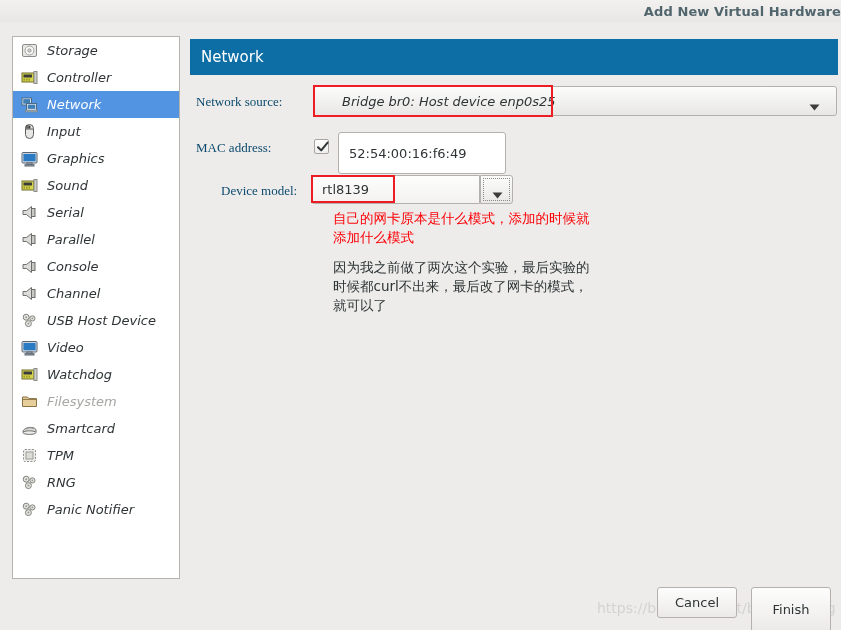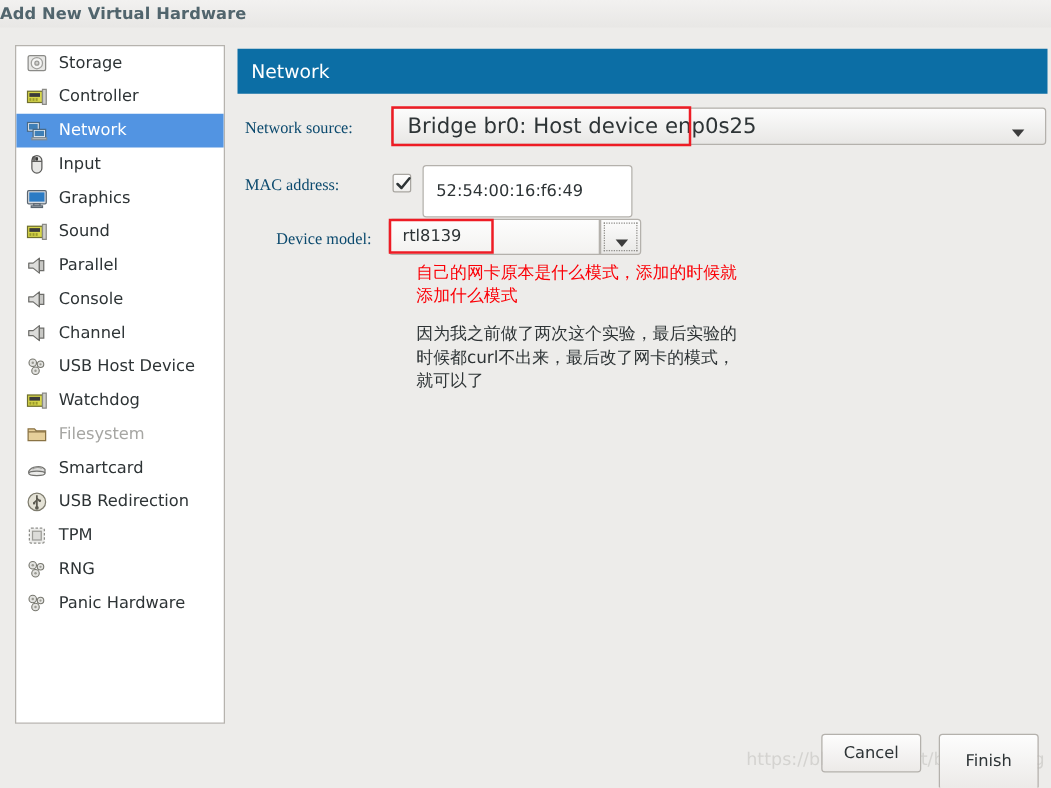--- a/index.html
+++ b/index.html
@@ -18,21 +18,21 @@
   }
 
   
   .titlebar {
     position: absolute;
     left: 0; top: 0;
     width: 841px; height: 22px;
     background: linear-gradient(#f2f1f0, #e8e7e5);
     display: flex;
     align-items: center;
-    justify-content: flex-start;
+    justify-content: flex-end;
   }
   .titlebar-text {
     font-size: 13px;
     font-weight: bold;
     color: #51656d;
     letter-spacing: .1px;
   }
 
   
   .sidebar {
@@ -43,20 +43,21 @@
     border: 1px solid #b6b3ae;
     box-sizing: border-box;
     overflow: hidden;
   }
   .side-item {
     height: 27px;
     display: flex;
     align-items: center;
     padding-left: 8px;
     box-sizing: border-box;
+    font-style: italic;
   }
   .side-item.selected {
     background: #5294e2;
   }
   .side-item.selected .side-label { color: #ffffff; }
   .side-item.disabled .side-label { color: #a6a6a3; }
   .side-label {
     font-size: 13px;
     color: #2e3436;
     margin-left: 9px;
@@ -98,24 +99,25 @@
     left: 313px; top: 86px;
     width: 524px; height: 30px;
     box-sizing: border-box;
     background: linear-gradient(#fcfcfc, #e8e7e5);
     border: 1px solid #b4b1ac;
     border-radius: 3px;
     display: flex;
     align-items: center;
   }
   .combo-value {
-    margin-left: 12px;
-    font-size: 17px;
+    margin-left: 28px;
+    font-size: 13px;
     color: #2e3436;
     white-space: nowrap;
+    font-style: italic;
   }
   .combo-arrow {
     position: absolute;
     right: 16px; top: 12px;
   }
   .redbox {
     position: absolute;
     border: 2px solid #ee1c25;
     box-sizing: border-box;
     pointer-events: none;
@@ -299,20 +301,29 @@
       </span>
       <span class="side-label">Sound</span>
     </div>
     <div class="side-item">
       <span class="ico">
         <svg width="17" height="17" viewBox="0 0 17 17">
           <path d="M2 6.5 L5.5 6.5 L10.5 2.5 L10.5 14.5 L5.5 10.5 L2 10.5 Z" fill="#dcdcda" stroke="#6d6d6a" stroke-linejoin="round"></path>
           <rect x="10.5" y="4.5" width="3.5" height="8" fill="#c8c8c5" stroke="#6d6d6a"></rect>
         </svg>
       </span>
+      <span class="side-label">Serial</span>
+    </div>
+    <div class="side-item">
+      <span class="ico">
+        <svg width="17" height="17" viewBox="0 0 17 17">
+          <path d="M2 6.5 L5.5 6.5 L10.5 2.5 L10.5 14.5 L5.5 10.5 L2 10.5 Z" fill="#dcdcda" stroke="#6d6d6a" stroke-linejoin="round"></path>
+          <rect x="10.5" y="4.5" width="3.5" height="8" fill="#c8c8c5" stroke="#6d6d6a"></rect>
+        </svg>
+      </span>
       <span class="side-label">Parallel</span>
     </div>
     <div class="side-item">
       <span class="ico">
         <svg width="17" height="17" viewBox="0 0 17 17">
           <path d="M2 6.5 L5.5 6.5 L10.5 2.5 L10.5 14.5 L5.5 10.5 L2 10.5 Z" fill="#dcdcda" stroke="#6d6d6a" stroke-linejoin="round"></path>
           <rect x="10.5" y="4.5" width="3.5" height="8" fill="#c8c8c5" stroke="#6d6d6a"></rect>
         </svg>
       </span>
       <span class="side-label">Console</span>
@@ -335,20 +346,31 @@
             <circle cx="7.4" cy="11.6" r="3"></circle>
           </g>
           <g fill="#9a9a92">
             <circle cx="5.2" cy="5.2" r="1"></circle>
             <circle cx="11.4" cy="6.4" r="0.9"></circle>
             <circle cx="7.4" cy="11.6" r="1"></circle>
           </g>
         </svg>
       </span>
       <span class="side-label">USB Host Device</span>
+    </div>
+    <div class="side-item">
+      <span class="ico">
+        <svg width="17" height="17" viewBox="0 0 17 17">
+          <rect x="1" y="2.5" width="15" height="10.5" rx="1" fill="#d8dde2" stroke="#5a6570"></rect>
+          <rect x="2.4" y="3.9" width="12.2" height="7.4" fill="#2b7bc4"></rect>
+          <rect x="6" y="13" width="5" height="2" fill="#b9bfc5" stroke="#5a6570"></rect>
+          <rect x="4" y="14.7" width="9" height="1.3" fill="#c9ced3" stroke="#5a6570"></rect>
+        </svg>
+      </span>
+      <span class="side-label">Video</span>
     </div>
     <div class="side-item">
       <span class="ico">
         <svg width="17" height="17" viewBox="0 0 17 17">
           <rect x="1" y="4" width="12" height="9" fill="#d7d64a" stroke="#6f6f2e"></rect>
           <rect x="2.5" y="5.5" width="8.5" height="3" fill="#3b3b3b"></rect>
           <rect x="2.5" y="9.5" width="1.6" height="2.2" fill="#9a9a2c"></rect>
           <rect x="5" y="9.5" width="1.6" height="2.2" fill="#9a9a2c"></rect>
           <rect x="7.5" y="9.5" width="1.6" height="2.2" fill="#9a9a2c"></rect>
           <rect x="13" y="2.5" width="3" height="12" fill="#cfcfca" stroke="#8a8a86"></rect>
@@ -371,33 +393,20 @@
           <path d="M2 11 C4 7, 12 6, 15 9.5 L15 12 L2 12 Z" fill="#dcdcda" stroke="#72726f"></path>
           <ellipse cx="8.5" cy="12.6" rx="6.5" ry="1.8" fill="#ececea" stroke="#72726f"></ellipse>
           <path d="M5 9.3 C7 7.6, 10.5 7.4, 12.4 8.8" stroke="#9a9a97" fill="none"></path>
         </svg>
       </span>
       <span class="side-label">Smartcard</span>
     </div>
     <div class="side-item">
       <span class="ico">
         <svg width="17" height="17" viewBox="0 0 17 17">
-          <circle cx="8.5" cy="8.5" r="7" fill="#e4e2d6" stroke="#7e7c6e"></circle>
-          <path d="M8.5 3.2 V12.6" stroke="#5c5a50" stroke-width="1.4" fill="none"></path>
-          <circle cx="8.5" cy="13.2" r="1.5" fill="#5c5a50"></circle>
-          <path d="M8.5 7 L6.2 9.3 M8.5 5.6 L10.8 7.9" stroke="#5c5a50" stroke-width="1.2" fill="none"></path>
-          <rect x="5.4" y="8.7" width="1.8" height="1.8" fill="#5c5a50"></rect>
-          <circle cx="10.9" cy="7.5" r="1" fill="#5c5a50"></circle>
-        </svg>
-      </span>
-      <span class="side-label">USB Redirection</span>
-    </div>
-    <div class="side-item">
-      <span class="ico">
-        <svg width="17" height="17" viewBox="0 0 17 17">
           <rect x="2.5" y="2.5" width="12" height="12" rx="1.5" fill="#ededeb" stroke="#8e8e8a" stroke-dasharray="2 1.4"></rect>
           <rect x="5" y="5" width="7" height="7" fill="#dcdcd9" stroke="#9c9c98"></rect>
         </svg>
       </span>
       <span class="side-label">TPM</span>
     </div>
     <div class="side-item">
       <span class="ico">
         <svg width="17" height="17" viewBox="0 0 17 17">
           <g fill="#e3e3e0" stroke="#77776f" stroke-width="0.9">
@@ -422,21 +431,21 @@
             <circle cx="11.4" cy="6.4" r="2.6"></circle>
             <circle cx="7.4" cy="11.6" r="3"></circle>
           </g>
           <g fill="#9a9a92">
             <circle cx="5.2" cy="5.2" r="1"></circle>
             <circle cx="11.4" cy="6.4" r="0.9"></circle>
             <circle cx="7.4" cy="11.6" r="1"></circle>
           </g>
         </svg>
       </span>
-      <span class="side-label">Panic Hardware</span>
+      <span class="side-label">Panic Notifier</span>
     </div>
   </div>
 
 <div class="banner">
   <span class="banner-text">Network</span>
 </div>
 
 <span class="form-label" style="left:196px; top:94px;">Network source:</span>
 
 <div class="combo">

